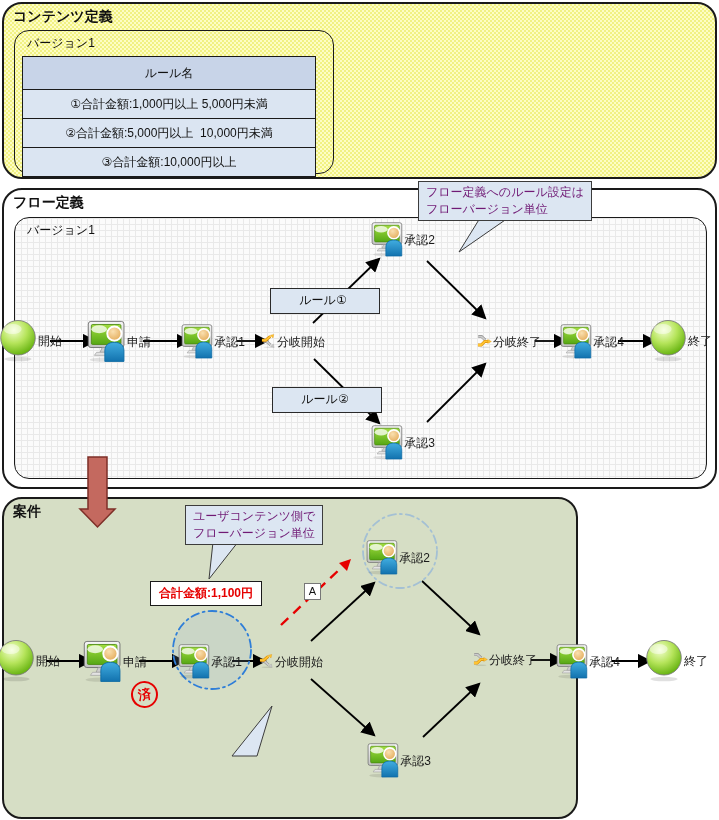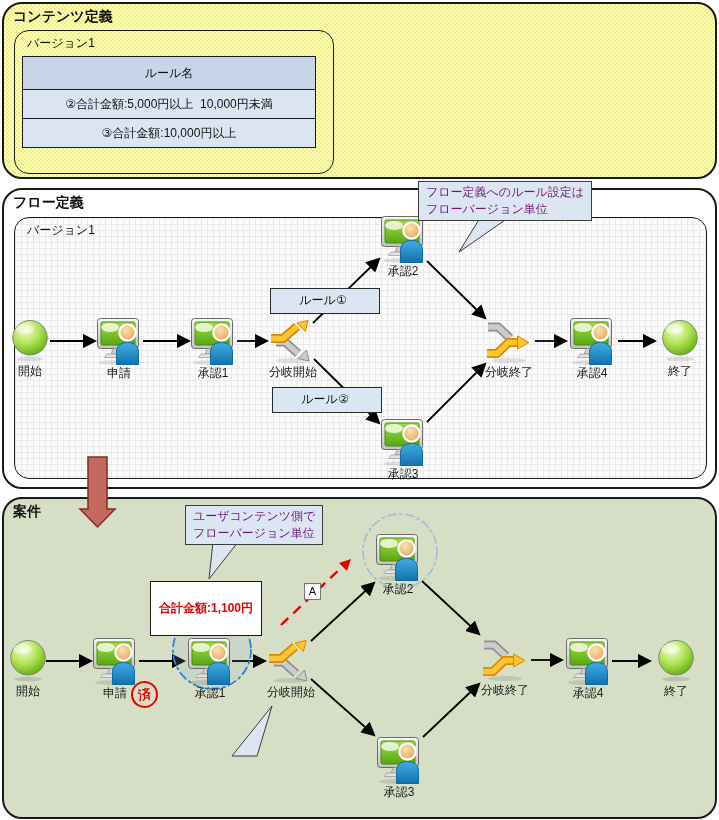--- a/index.html
+++ b/index.html
@@ -5,42 +5,42 @@
   html,body{margin:0;padding:0;background:#fff;}
   .page{position:relative;width:719px;height:820px;font-family:"Liberation Sans","DejaVu Sans",sans-serif;overflow:hidden;background:#fff;}
   .section{position:absolute;box-sizing:border-box;border:2px solid #1a1a1a;border-radius:20px;z-index:1;}
   .sec-content{left:2px;top:2px;width:715px;height:177px;
     background-color:#fdfdc4;
     background-image:
       linear-gradient(45deg,#f1f183 25%,transparent 25%,transparent 75%,#f1f183 75%,#f1f183),
       linear-gradient(45deg,#f1f183 25%,transparent 25%,transparent 75%,#f1f183 75%,#f1f183);
     background-position:0 0,2px 2px;background-size:4px 4px;}
   .sec-flow{left:2px;top:188px;width:715px;height:301px;background:#ffffff;}
-  .sec-case{left:2px;top:497px;width:715px;height:322px;background:#d6dec5;}
+  .sec-case{left:2px;top:497px;width:576px;height:322px;background:#d6dec5;}
   .sec-title{position:absolute;left:9px;top:4px;font-size:14px;font-weight:bold;color:#111;white-space:nowrap;}
   .version-box{position:absolute;box-sizing:border-box;border:1.6px solid #1a1a1a;border-radius:15px;}
   .vb-content{left:10px;top:26px;width:320px;height:144px;background:transparent;}
   .vb-flow{left:10px;top:27px;width:693px;height:262px;
     background-color:#fbfbfb;
     background-image:linear-gradient(#e9e9e9 1px,transparent 1px),linear-gradient(90deg,#e9e9e9 1px,transparent 1px);
     background-size:6px 6px;}
   .vb-label{position:absolute;left:12px;top:4px;font-size:12px;color:#111;white-space:nowrap;}
   .rule-table{position:absolute;left:22px;top:56px;width:294px;border-collapse:collapse;z-index:10;}
   .rule-table th,.rule-table td{border:1.2px solid #1a1a1a;text-align:center;font-size:12px;font-weight:normal;color:#111;white-space:pre;}
   .rule-table th{height:30px;background:#c8d4e8;font-family:Liberation Serif, serif;}
   .rule-table td{height:26px;background:#dbe5f2;}
   #overlay{position:absolute;left:0;top:0;z-index:5;}
-  .node{position:absolute;width:64px;display:flex;flex-direction:column;align-items:center;z-index:10;}
+  .node{position:absolute;width:64px;display:flex;flex-direction:row;align-items:center;z-index:10;}
   .nlabel{font-size:12px;color:#1a1a1a;white-space:nowrap;line-height:14px;margin-top:1px;}
   .rulebox{position:absolute;box-sizing:border-box;width:110px;background:#dce6f2;border:1px solid #2a2a2a;
     font-size:12px;color:#111;text-align:center;padding:3px 4px 4px 0;z-index:10;white-space:nowrap;}
   .callout{position:absolute;background:#dce6f2;border:1px solid #3c3c3c;font-size:12px;color:#701a75;
     line-height:17px;padding:2px 7px;z-index:10;white-space:nowrap;}
   .amount-box{position:absolute;left:150px;top:581px;background:#ffffff;border:1.4px solid #1a1a1a;
-    color:#e60000;font-weight:bold;font-size:12px;padding:18px 8px;z-index:10;white-space:nowrap;}
+    color:#e60000;font-weight:bold;font-size:12px;padding:3px 8px;z-index:10;white-space:nowrap;}
   .a-chip{position:absolute;left:304px;top:583px;width:15px;height:15px;background:#ffffff;border:1px solid #777;
     font-size:11px;color:#111;text-align:center;line-height:15px;z-index:11;}
   .stamp{position:absolute;left:131px;top:681px;width:23px;height:23px;border:2px solid #e60000;border-radius:50%;
     color:#e60000;font-weight:bold;font-size:13px;text-align:center;line-height:23px;z-index:11;transform:rotate(-8deg);}
   .defs-holder{position:absolute;width:0;height:0;overflow:hidden;}
 </style>
 </head>
 <body>
 
 <svg class="defs-holder" aria-hidden="true">
@@ -123,20 +123,23 @@
   </div>
 
   <div class="section sec-case">
     <div class="sec-title">案件</div>
   </div>
 
   <table class="rule-table">
     <tbody>
         <tr>
           <th>ルール名</th>
+        </tr>
+    <tr>
+          <td>①合計金額:1,000円以上 5,000円未満</td>
         </tr>
     <tr>
           <td>②合計金額:5,000円以上  10,000円未満</td>
         </tr>
     <tr>
           <td>③合計金額:10,000円以上</td>
         </tr>
   </tbody>
     </table>
 

